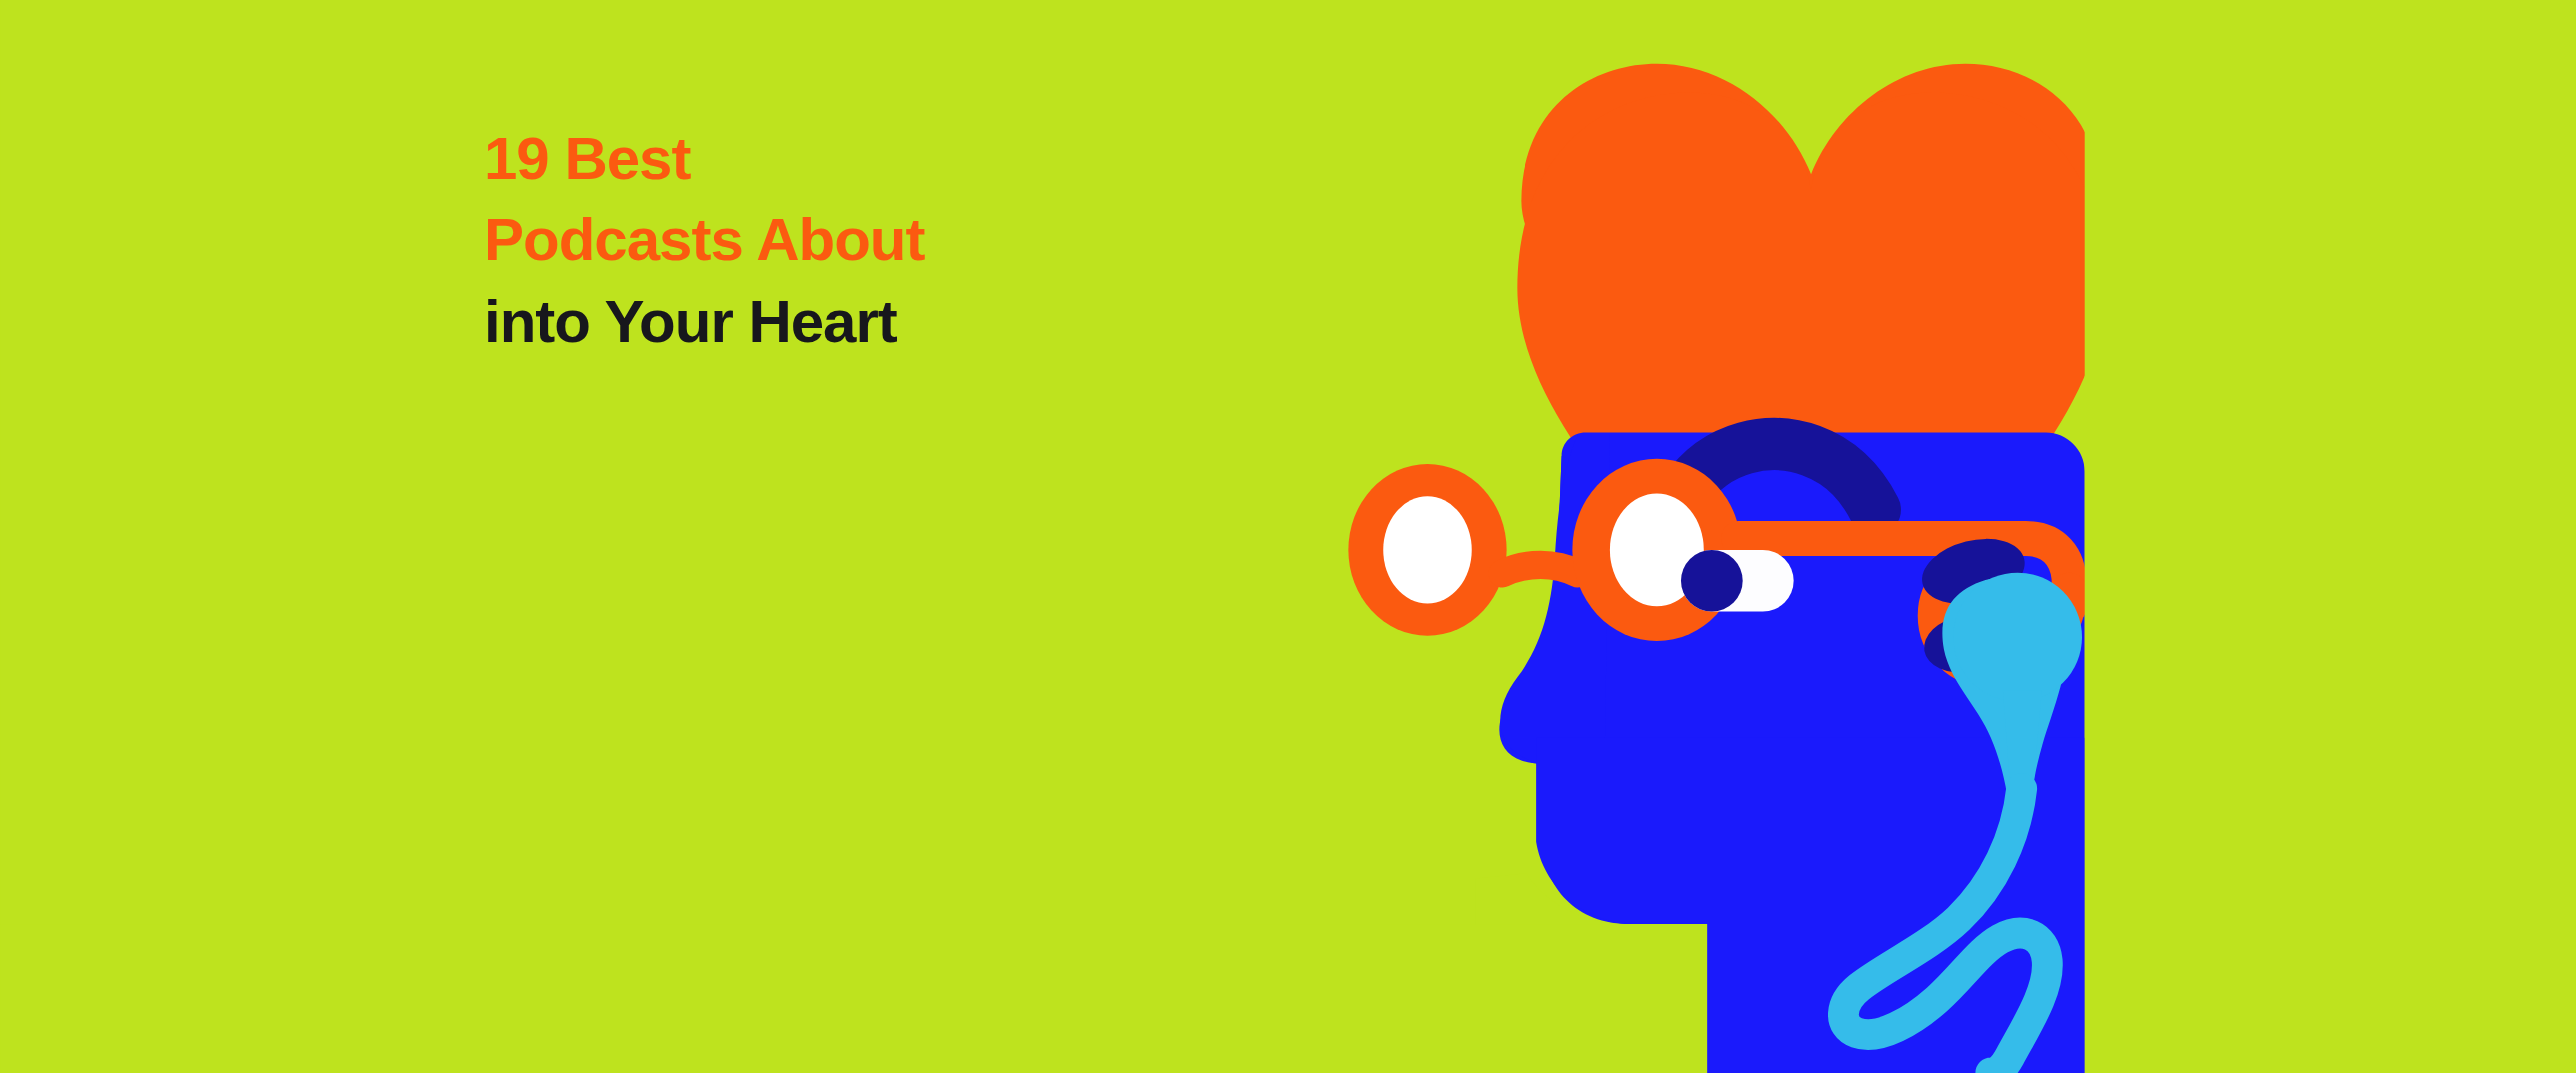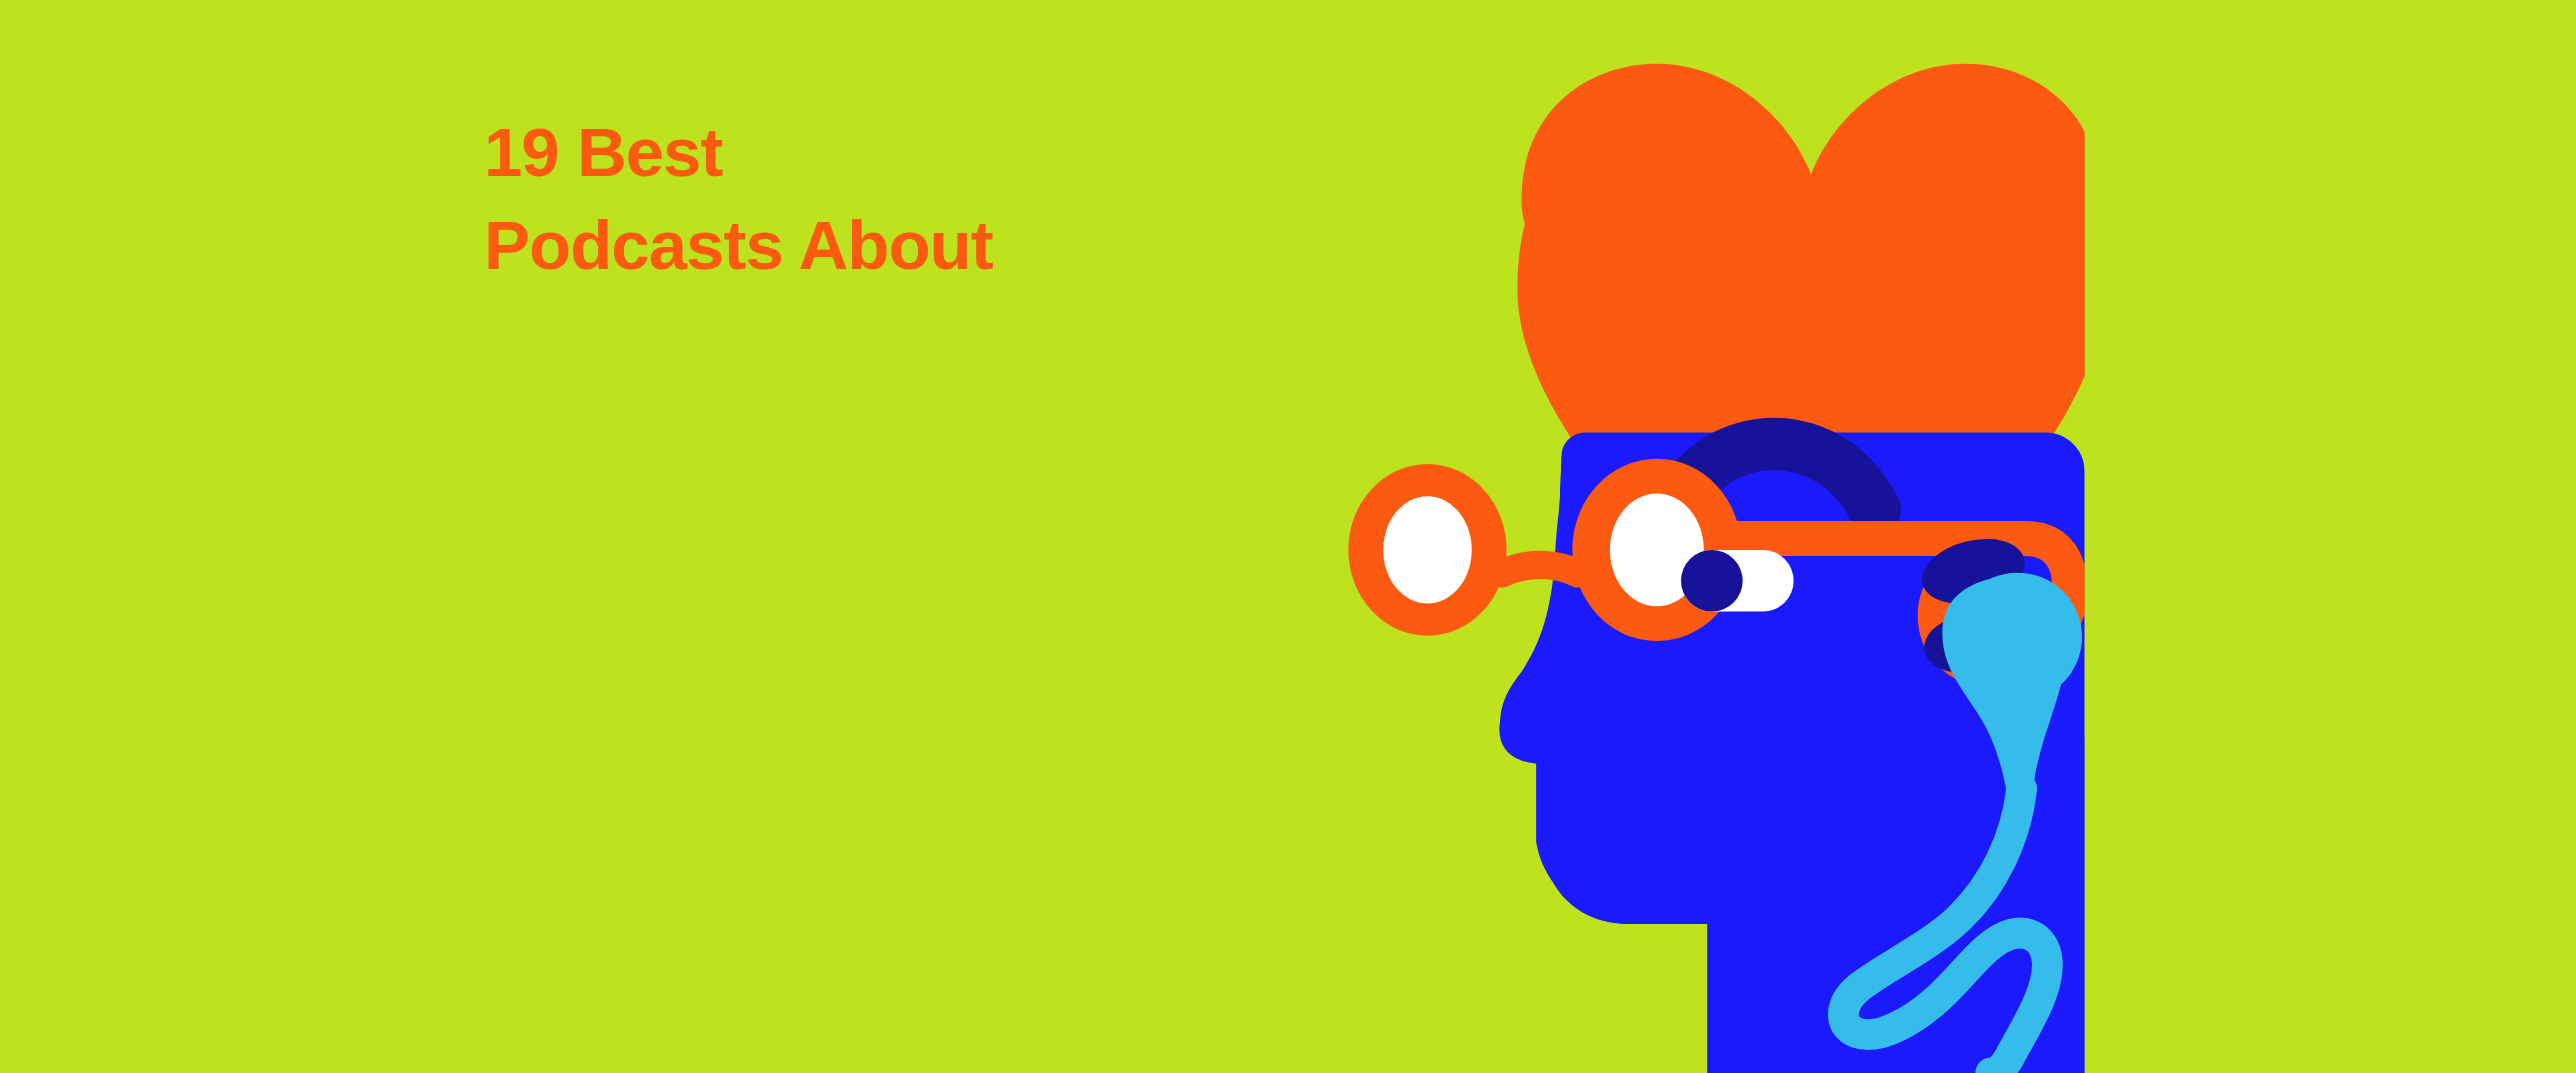--- a/index.html
+++ b/index.html
@@ -20,26 +20,26 @@
   #hero-svg {
     position: absolute;
     inset: 0;
     width: 2576px;
     height: 1073px;
     display: block;
   }
   #headline {
     position: absolute;
     left: 484px;
-    top: 106px;
+    top: 118px;
     width: 839px;
     margin: 0;
     font-family: "Liberation Sans", sans-serif;
     font-weight: bold;
-    font-size: 69px;
+    font-size: 60px;
     line-height: 1.355;
     letter-spacing: -1px;
     color: #17171c;
     -webkit-font-smoothing: antialiased;
   }
   #headline .accent {
     color: #fb5a10;
   }
   #headline .plain {
     color: #17171c;
@@ -181,16 +181,19 @@
     <rect x="3108" y="0" width="732" height="1600" fill="#bee31e"></rect>
   </svg>
 
   <h1 id="headline">
     <span class="hl-line">
       <span class="accent">19 Best</span>
     </span>
     <span class="hl-line">
       <span class="accent">Podcasts About</span>
     </span>
+    <span class="hl-line">
+      <span class="plain">into Your Heart</span>
+    </span>
   </h1>
 
 </div>
 
 
 </body></html>

